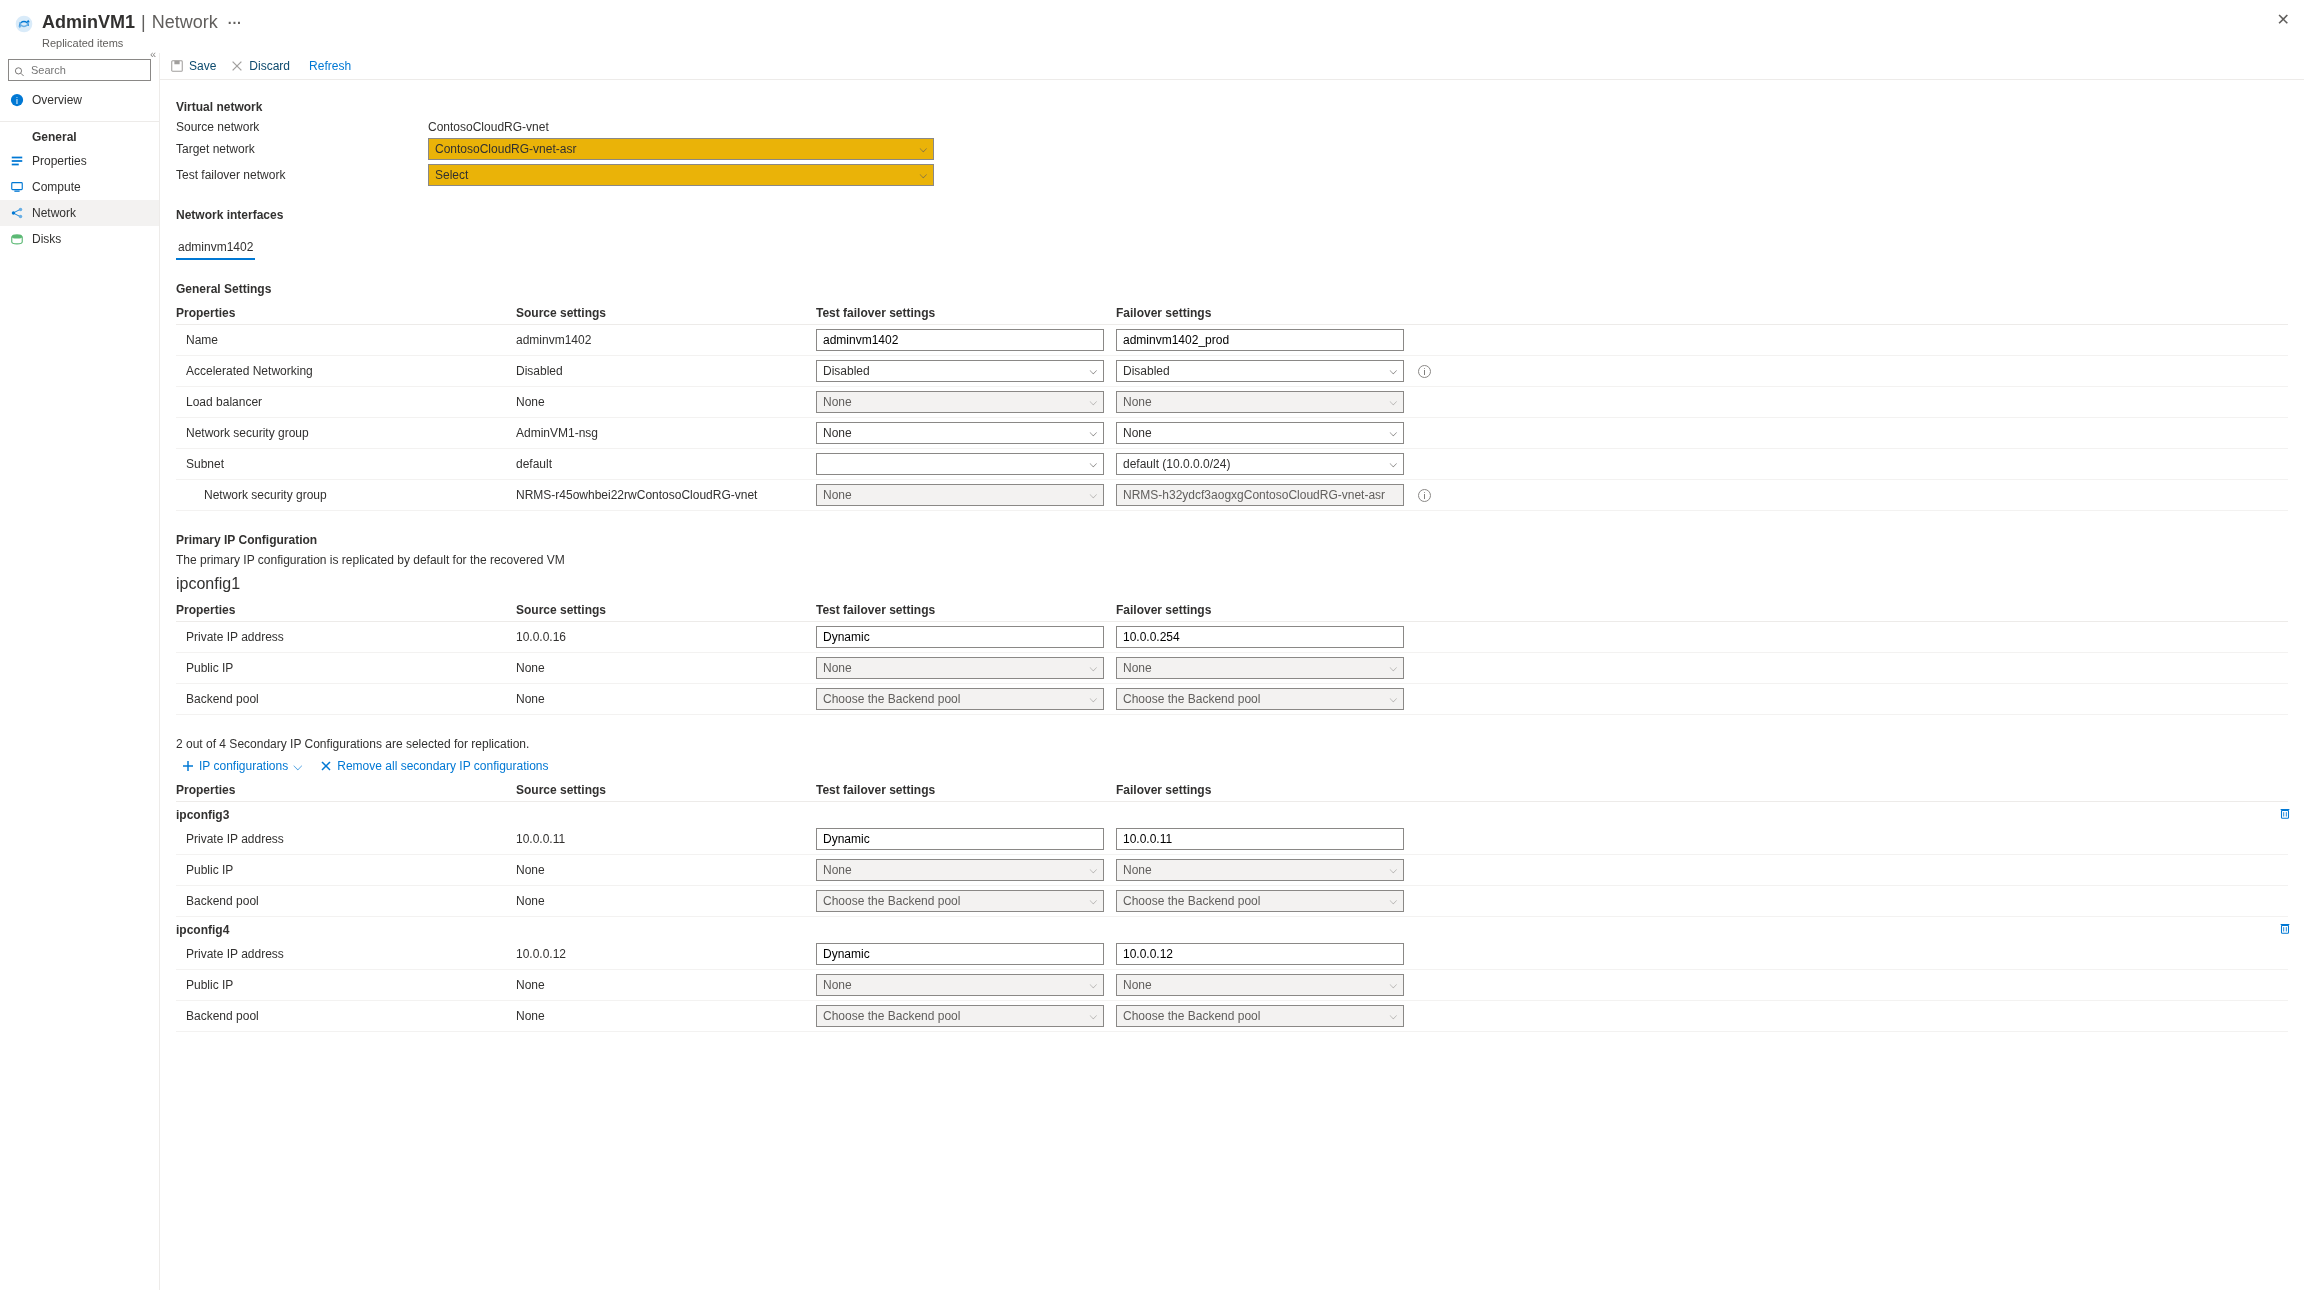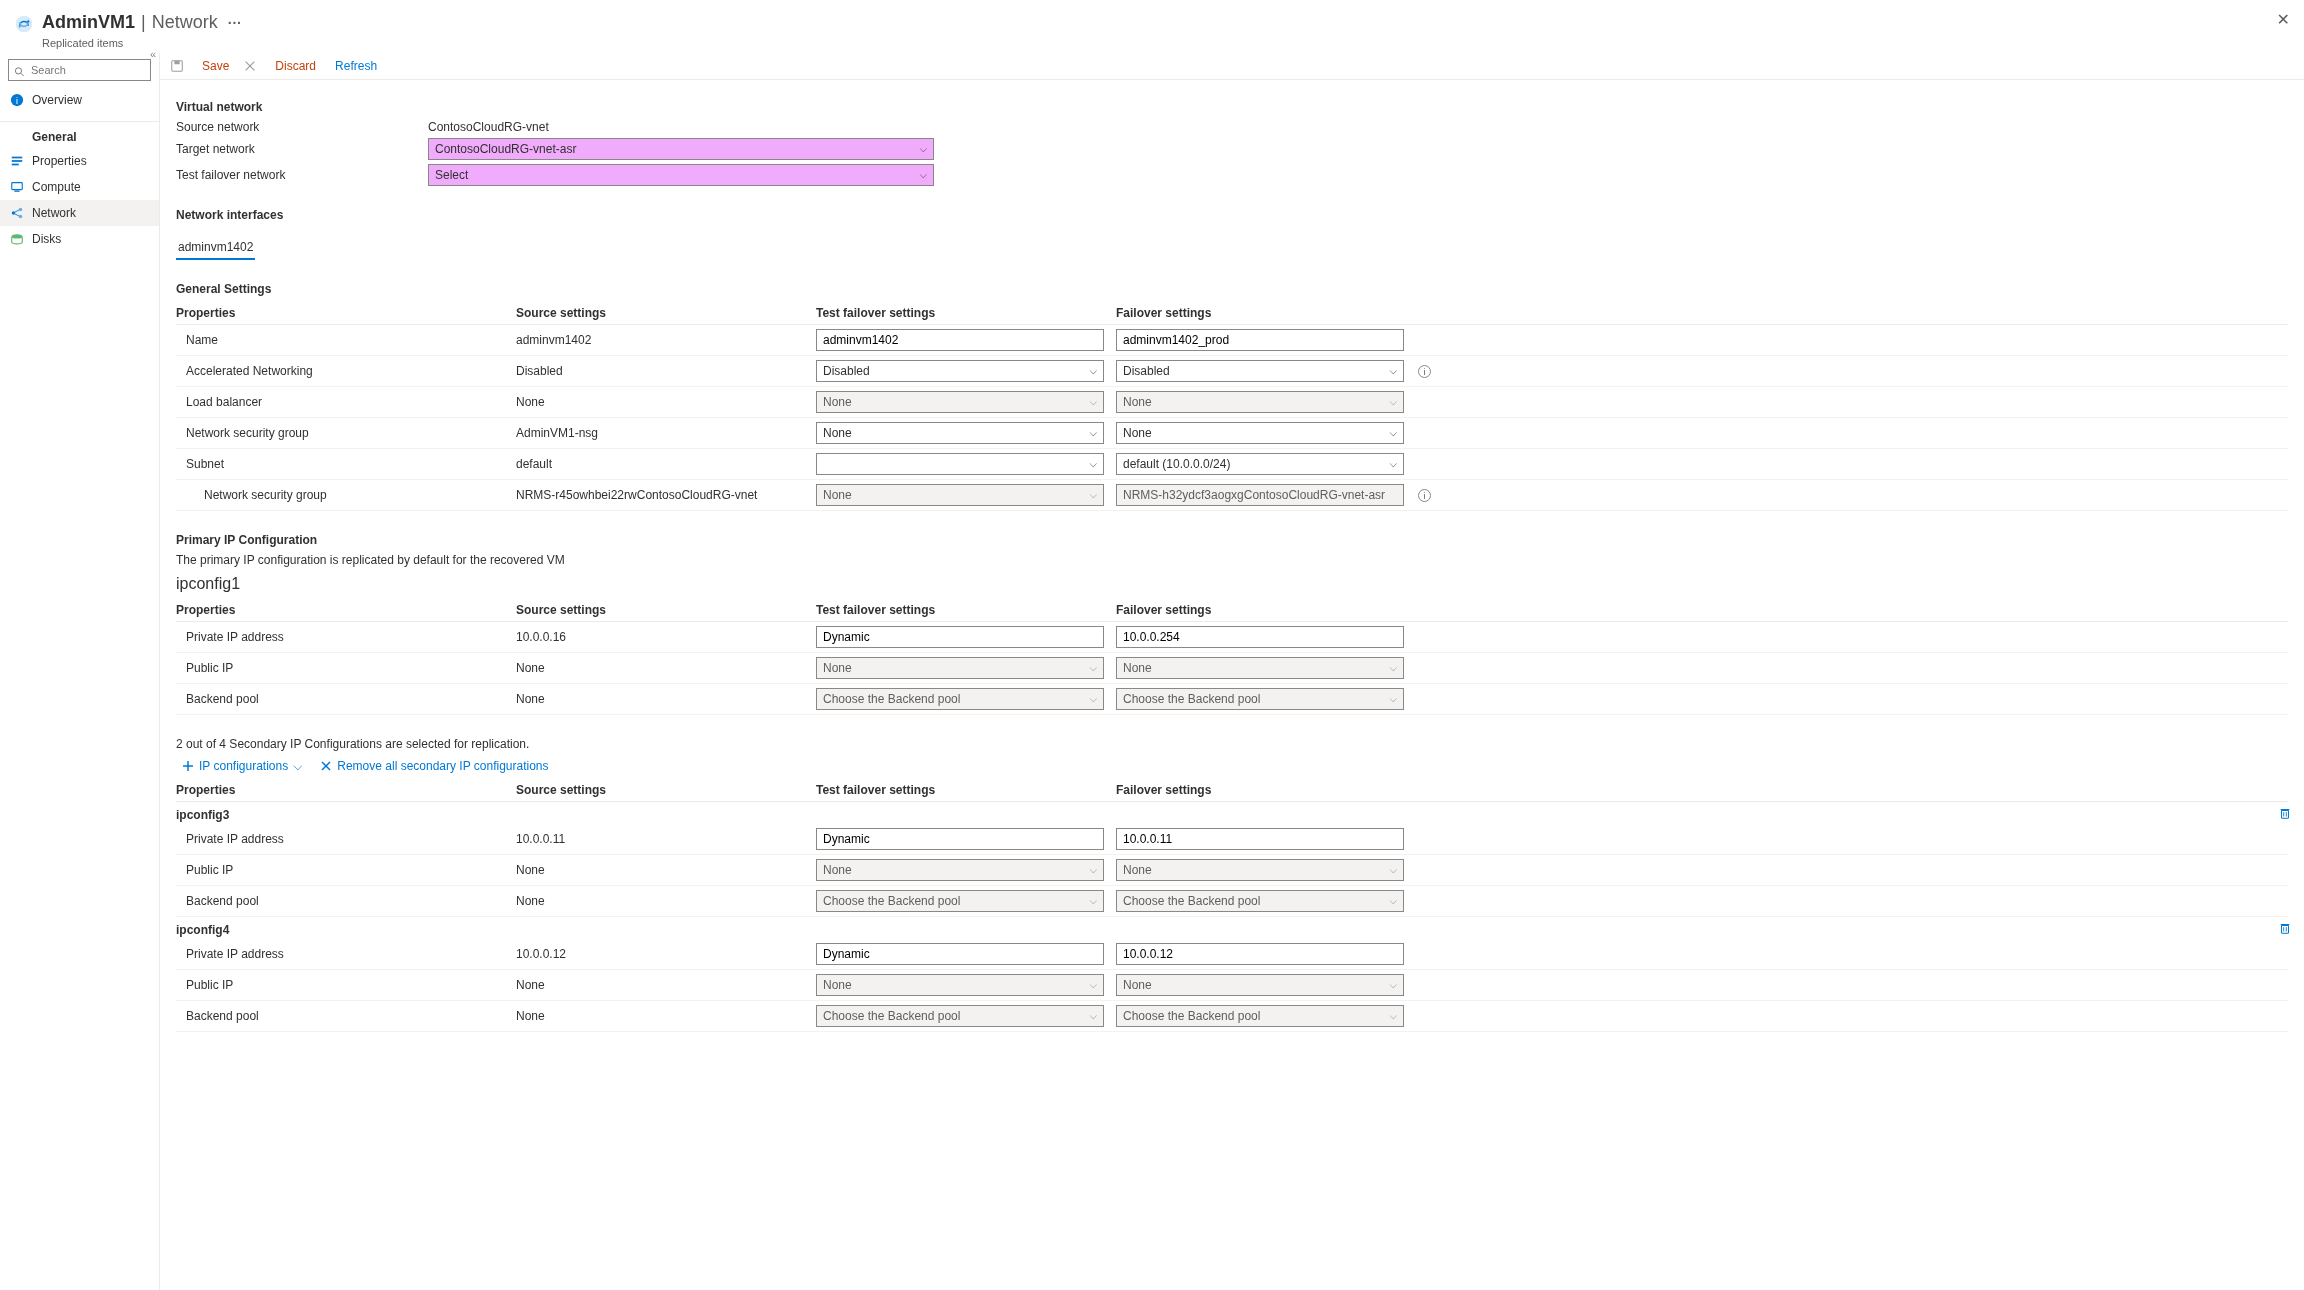--- a/index.html
+++ b/index.html
@@ -103,22 +103,22 @@
 }
 .toolbar {
   display: flex;
   align-items: center;
   gap: 14px;
   padding: 6px 10px;
   border-bottom: 1px solid #edebe9;
   font-size: 12px;
 }
 .toolbar .tbtn {
-  display: flex; align-items: center; gap: 18px;
-  color: #c2410c;
+  display: flex; align-items: center; gap: 5px;
+  color: #0c4a6e;
 }
 .toolbar .tbtn .ticon { width: 14px; height: 14px; }
 .toolbar .refresh-link { color: #0078d4; cursor: pointer; display:flex; align-items:center; gap:5px;}
 .content-body {
   padding: 8px 16px 40px 16px;
   overflow: auto;
 }
 .section-h {
   font-weight: 600;
   font-size: 12px;
@@ -135,21 +135,21 @@
 .kv-row .kv-value { }
 .select-look {
   width: 506px;
   height: 22px;
   border: 1px solid #8a8886;
   display: flex;
   align-items: center;
   justify-content: space-between;
   padding: 0 6px;
   font-size: 12px;
-  background: #f0abfc;
+  background: #eab308;
   cursor: pointer;
 }
 .select-look .chev { font-size: 10px; color: #605e5c; }
 .tab-strip { margin-top: 14px; }
 .tab {
   display: inline-block;
   padding: 4px 2px;
   margin-right: 20px;
   font-size: 12px;
   color: #323130;

